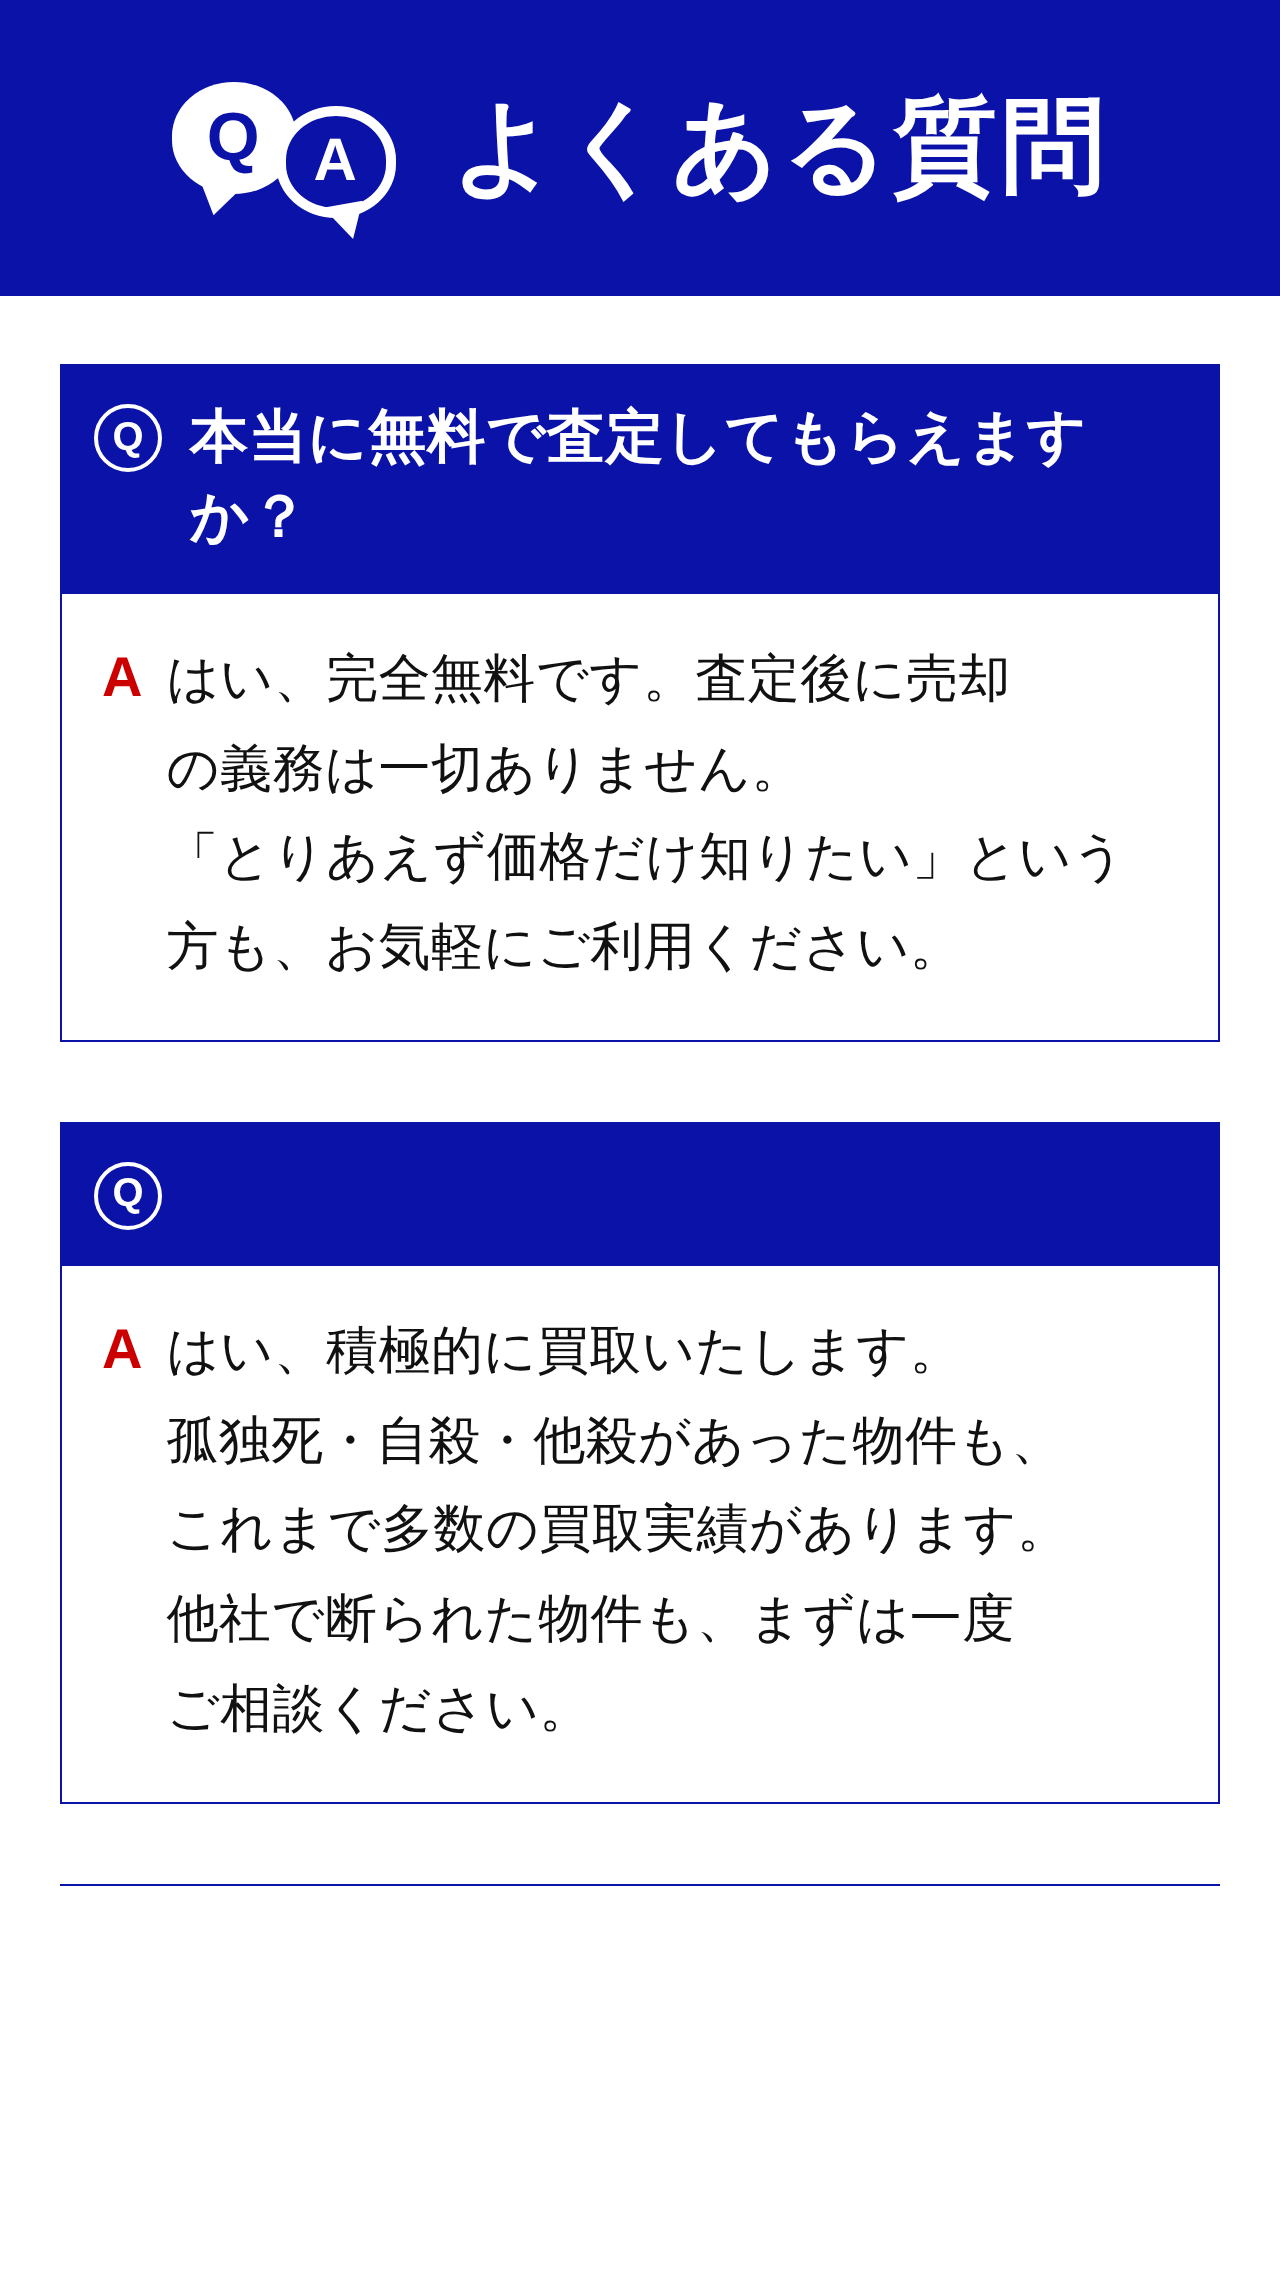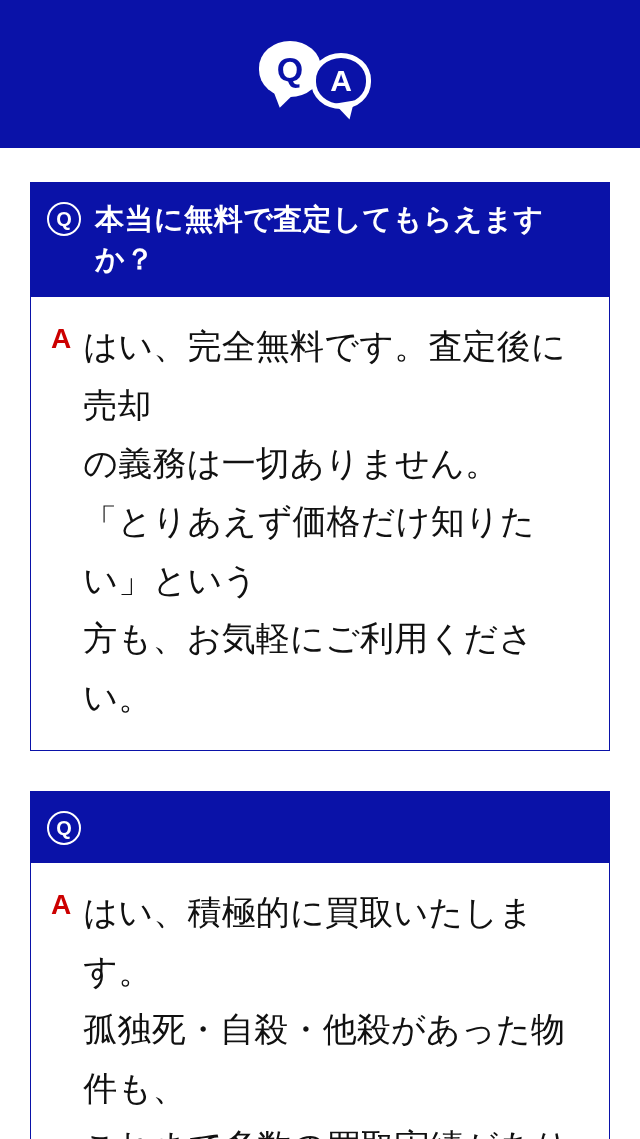--- a/index.html
+++ b/index.html
@@ -145,39 +145,40 @@
   }
   .badge-a {
     flex: none;
     color: #cc0000;
     font-size: 28px;
     font-weight: bold;
     line-height: 1.55;
   }
   .answer-text {
     color: #111111;
-    font-size: 34px;
+    font-size: 26px;
     line-height: 1.72;
     letter-spacing: 0.2px;
     white-space: pre-line;
   }
 
   .divider-bottom {
     border-top: 1px solid #0a12a8;
     margin: 0 30px;
   }
 </style>
 </head>
 <body>
 
 <div class="page-header">
   <div class="qa-bubbles">
     <div class="bubble bubble-q">Q</div>
     <div class="bubble bubble-a">A</div>
   </div>
+  <div class="header-title">よくある質問</div>
 </div>
 
 <div class="faq-list">
 
   <div class="faq-card">
     <div class="faq-question">
       <div class="badge-q">Q</div>
       <div class="question-text">本当に無料で査定してもらえますか？</div>
     </div>
     <div class="faq-answer">
@@ -191,20 +192,20 @@
 
   <div class="faq-card">
     <div class="faq-question">
       <div class="badge-q">Q</div>
     </div>
     <div class="faq-answer">
       <div class="badge-a">A</div>
       <div class="answer-text">はい、積極的に買取いたします。
 孤独死・自殺・他殺があった物件も、
 これまで多数の買取実績があります。
-他社で断られた物件も、よくある質問
+他社で断られた物件も、まずは一度
 ご相談ください。</div>
     </div>
   </div>
 
 </div>
 
 <div class="divider-bottom"></div>
 
 </body></html>

